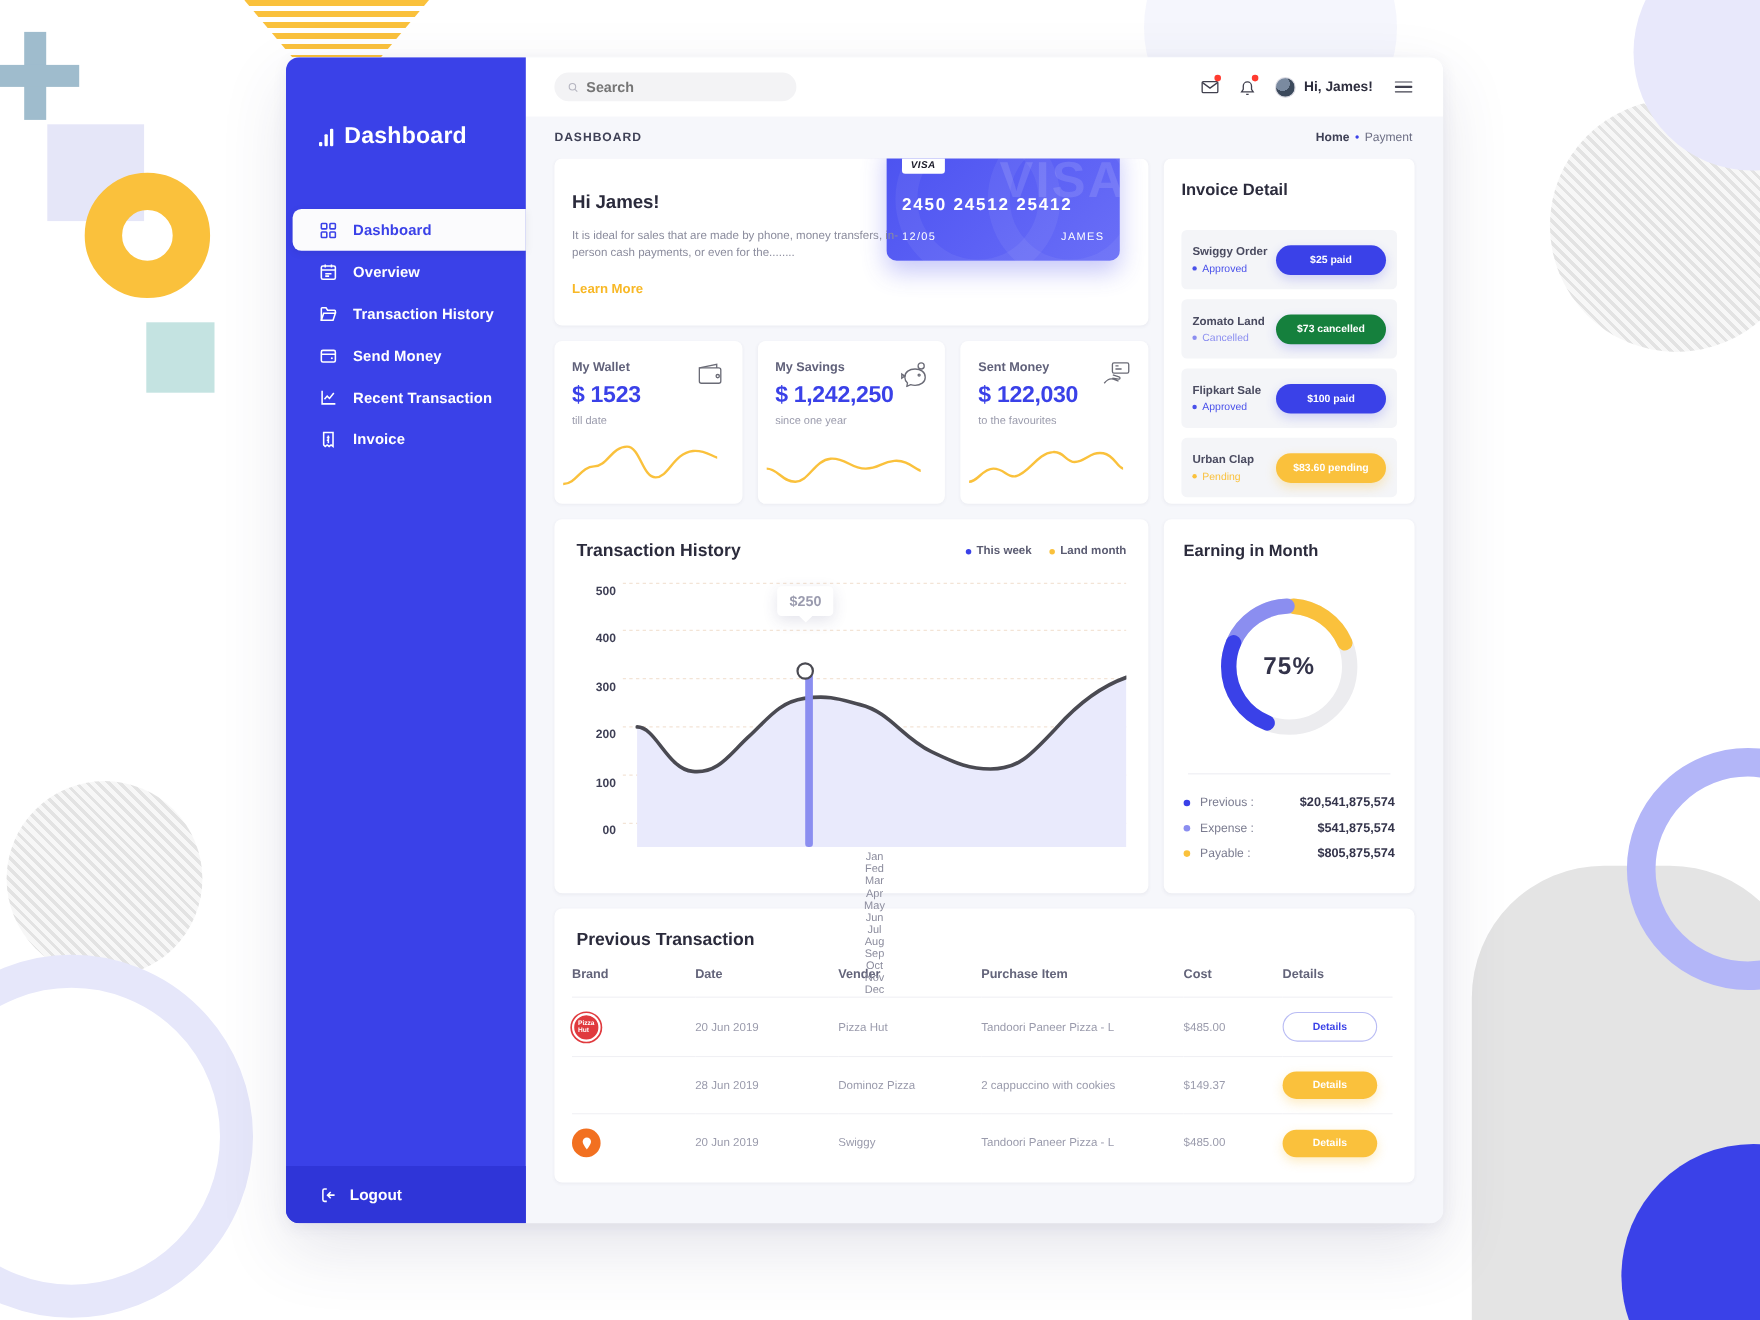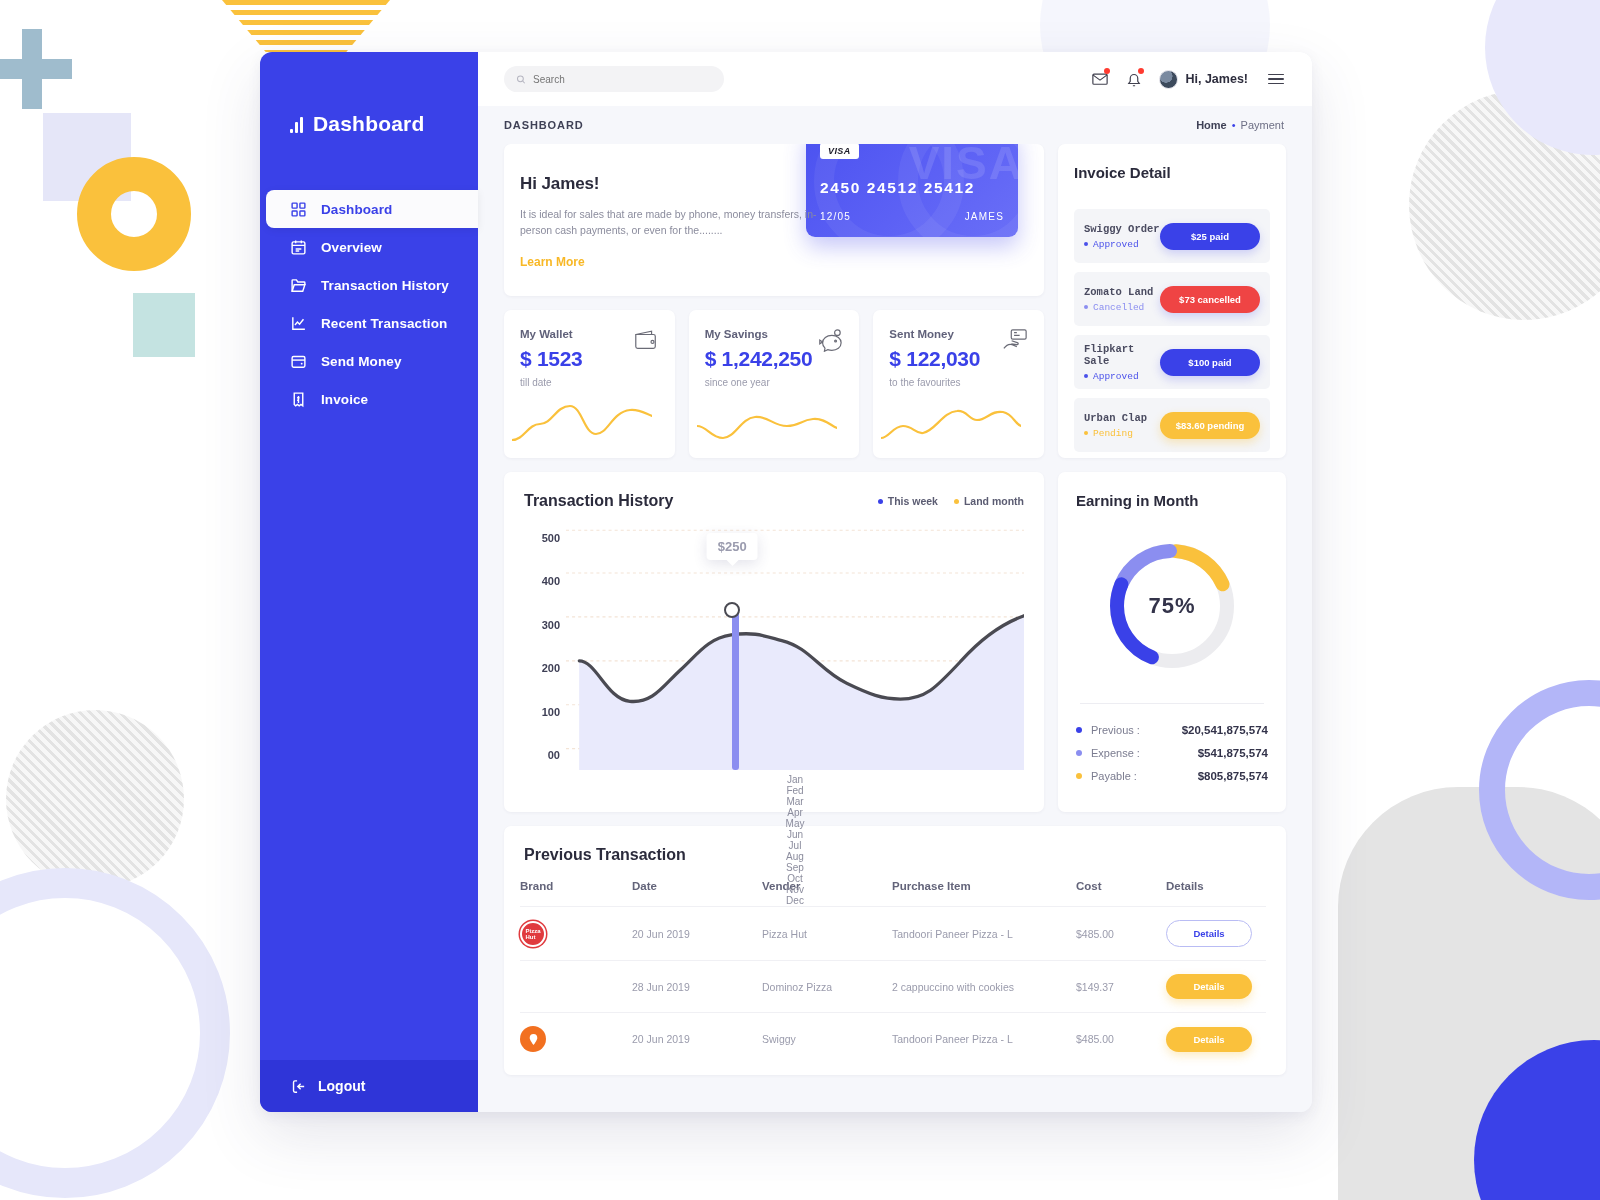--- a/index.html
+++ b/index.html
@@ -69,22 +69,22 @@
   .logout { margin-top:auto; height:52px; display:flex; align-items:center; gap:11px;
             padding-left:30px; font-size:14px; font-weight:700; background:#2f35d8; cursor:pointer; }
 
   
   .main { flex:1; display:flex; flex-direction:column; background:#f6f7fb; min-width:0; }
 
   .topbar { height:54px; background:#fff; display:flex; align-items:center;
             padding:0 28px 0 26px; border-radius:0 12px 0 0; }
   .search { width:220px; height:26px; border-radius:13px; background:#f3f3f5;
             display:flex; align-items:center; gap:7px; padding:0 12px; }
-  .search input { border:0; background:transparent; outline:none; font-size:10px;
-                  color:#9b9bab; font-family:inherit; width:100%; }
+  .search input { border:0; background:transparent; outline:none; font-size:13px;
+                  color:#9b9bab; font-family:inherit; width:100%;font-weight:bold; }
   .topbar-right { margin-left:auto; display:flex; align-items:center; gap:16px; }
   .ico-badge { position:relative; width:18px; height:18px; cursor:pointer; }
   .ico-badge .dot { position:absolute; right:-1px; top:-2px; width:6px; height:6px;
                     border-radius:50%; background:#ff3b30; }
   .avatar { width:19px; height:19px; border-radius:50%;
             background:radial-gradient(circle at 35% 30%, #7a8aa0 0 40%, #3c4a5c 41% 100%);
             border:1px solid #dcdce4; }
   .greet { font-size:12.5px; color:#2d2d3d; font-weight:600; }
   .burger { display:flex; flex-direction:column; gap:3px; cursor:pointer; margin-left:4px; }
   .burger span { width:16px; height:1.6px; background:#41414f; border-radius:1px; }
@@ -129,21 +129,21 @@
   .stat .val { margin-top:7px; font-size:21px; font-weight:800; color:#3a41e8; letter-spacing:-.3px; }
   .stat .sub { margin-top:6px; font-size:10px; color:#9a9bac; }
   .stat .spark { position:absolute; left:8px; right:0; bottom:14px; height:44px; }
   .stat .ico { position:absolute; right:16px; top:18px; width:26px; height:24px; opacity:.85; }
 
   
   .invoice { padding:20px 16px 16px 16px; height:314px; }
   .invoice h3 { font-size:15px; color:#2b2b3c; font-weight:700; margin-bottom:28px; }
   .inv-item { background:#f4f5f8; border-radius:5px; height:54px; margin-bottom:9px;
               display:flex; align-items:center; padding:0 10px; }
-  .inv-left { flex:1; min-width:0;font-family:Liberation Mono, monospace; }
+  .inv-left { flex:1; min-width:0; }
   .inv-name { font-size:10.5px; color:#4a4b60; font-weight:600; }
   .inv-status { margin-top:4px; font-size:9.5px; display:flex; align-items:center; gap:5px; }
   .inv-status .d { width:4px; height:4px; border-radius:50%; }
   .inv-btn { border:0; border-radius:20px; color:#fff; font-size:9.5px; font-weight:700;
              padding:8px 0; width:100px; text-align:center; cursor:pointer; font-family:inherit;
              box-shadow:0 4px 10px rgba(70,74,235,.22); }
   .inv-btn.yellow { box-shadow:0 4px 10px rgba(250,193,60,.32); }
 
   
   .chart-card { padding:20px 20px 14px 20px; height:340px; display:flex; flex-direction:column; }
@@ -261,35 +261,35 @@
             <svg viewBox="0 0 24 24" fill="none" stroke="currentColor" stroke-width="2">
               <path d="M3 20V5a1 1 0 011-1h5l2 3h9a1 1 0 011 1v3"></path>
               <path d="M3 20h15l3-9H6z"></path>
             </svg>
           </span>
         <span>Transaction History</span>
       </div>
       <div class="nav-item">
         <span class="nav-ico">
             <svg viewBox="0 0 24 24" fill="none" stroke="currentColor" stroke-width="2">
-              <path d="M4 3v17h17"></path>
-              <path d="M7 14l3.5-4 3 3L19 6"></path>
+              <rect x="3" y="5" width="18" height="15" rx="2"></rect>
+              <path d="M3 10h18"></path>
+              <circle cx="16.5" cy="15" r="1.3" fill="currentColor" stroke="none"></circle>
             </svg>
           </span>
-        <span>Recent Transaction</span>
+        <span>Send Money</span>
       </div>
       <div class="nav-item">
         <span class="nav-ico">
             <svg viewBox="0 0 24 24" fill="none" stroke="currentColor" stroke-width="2">
-              <rect x="3" y="5" width="18" height="15" rx="2"></rect>
-              <path d="M3 10h18"></path>
-              <circle cx="16.5" cy="15" r="1.3" fill="currentColor" stroke="none"></circle>
+              <path d="M4 3v17h17"></path>
+              <path d="M7 14l3.5-4 3 3L19 6"></path>
             </svg>
           </span>
-        <span>Send Money</span>
+        <span>Recent Transaction</span>
       </div>
       <div class="nav-item">
         <span class="nav-ico">
             <svg viewBox="0 0 24 24" fill="none" stroke="currentColor" stroke-width="2">
               <path d="M6 3h12v18l-2.5-2-2.5 2-2.5-2L8 21l-2-2z"></path>
               <path d="M12 7v10M10 9.5h3.5M10 13h3"></path>
             </svg>
           </span>
         <span>Invoice</span>
       </div>
@@ -436,21 +436,21 @@
             </div>
 
             <div class="inv-item">
               <div class="inv-left">
                 <div class="inv-name">Zomato Land</div>
                 <div class="inv-status" style="color:#8b8ef0">
                   <span class="d" style="background:#8b8ef0"></span>
                   <span>Cancelled</span>
                 </div>
               </div>
-              <button class="inv-btn" style="background:#ef4444">$73 cancelled</button>
+              <button class="inv-btn" style="background:#15803d">$73 cancelled</button>
             </div>
 
             <div class="inv-item">
               <div class="inv-left">
                 <div class="inv-name">Flipkart Sale</div>
                 <div class="inv-status" style="color:#4a51ea">
                   <span class="d" style="background:#4a51ea"></span>
                   <span>Approved</span>
                 </div>
               </div>

